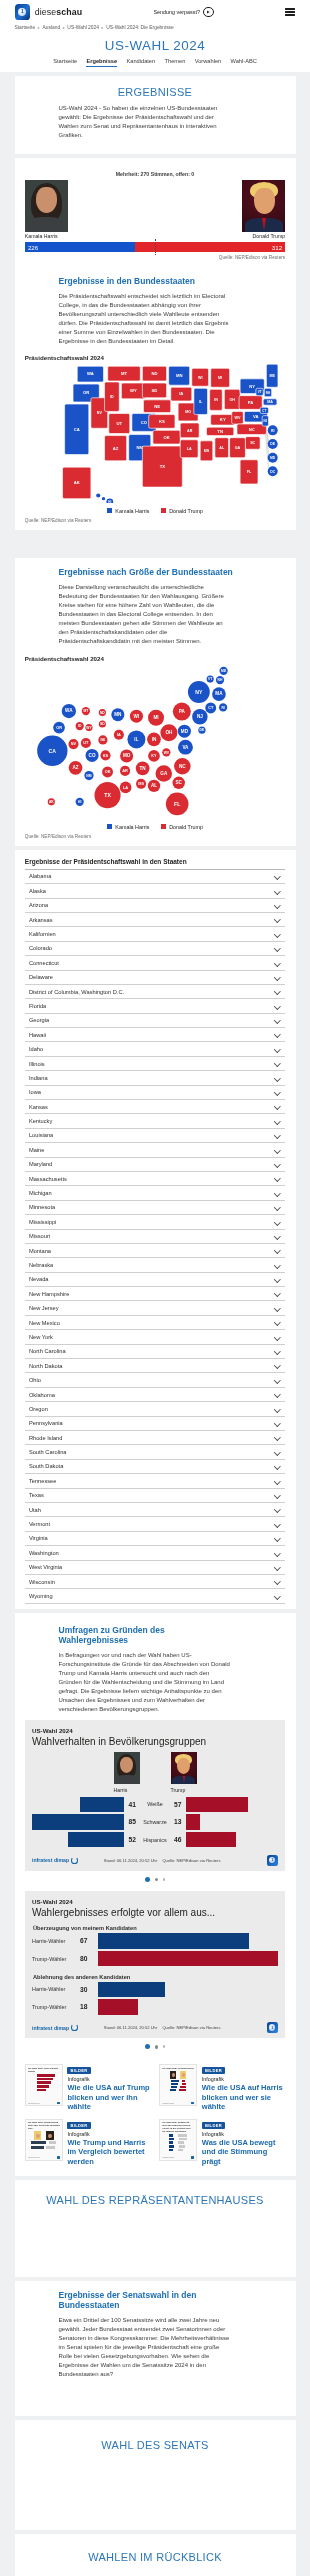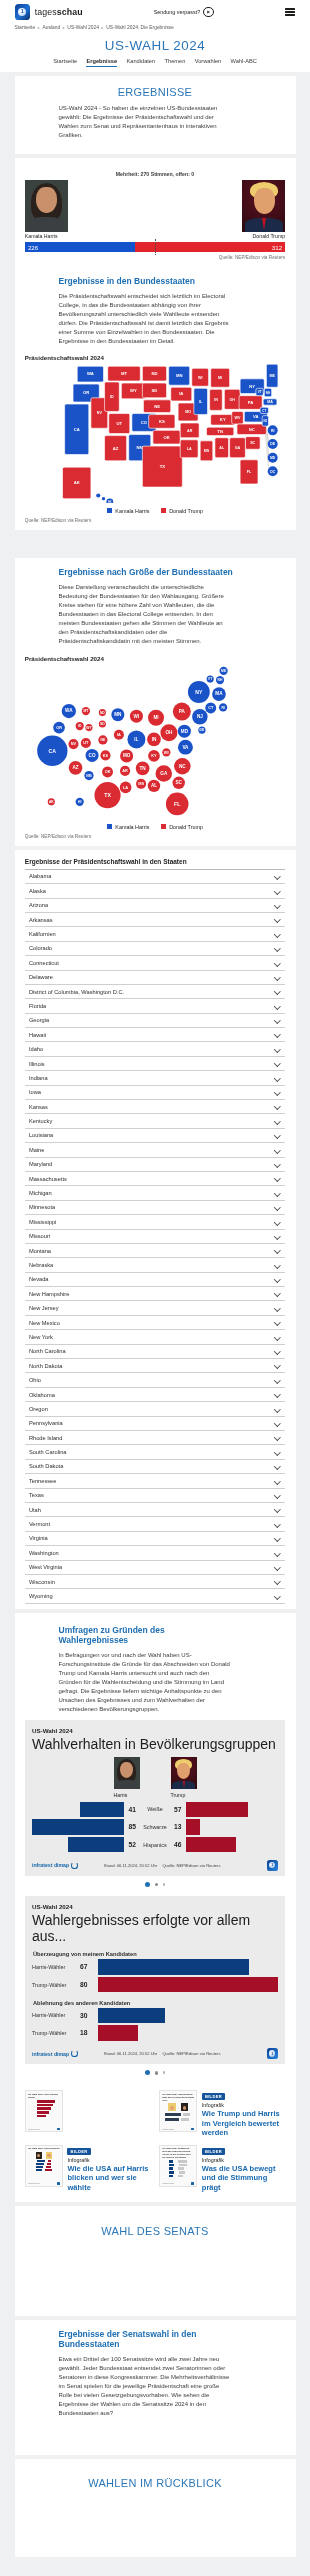--- a/index.html
+++ b/index.html
@@ -52,21 +52,21 @@
   .legend .sw{display:inline-block;width:5.2px;height:5.2px;margin-right:3.1px;}
   
   .acc-head{font-size:6.5px;font-weight:700;color:#1d1d1b;padding:7.2px 10.3px 4.1px;}
   .acc-list{margin:0 10.3px;border-top:0.5px solid #b9b9b9;}
   .acc-row{height:13.4px;display:flex;align-items:center;justify-content:space-between;border-bottom:0.5px solid #cfcfcf;cursor:pointer;}
   .acc-row span.lbl{font-size:5.7px;color:#2f2f2f;padding-left:4.1px;}
   .chev{width:3.6px;height:3.6px;border-right:0.8px solid #4a4a4a;border-bottom:0.8px solid #4a4a4a;transform:rotate(45deg);margin-right:5.2px;flex:0 0 auto;}
   
   .graycard{background:#ebebeb;margin:5.2px 10.3px 0;padding:7.2px 7.2px 5.2px;}
   .g-kicker{font-size:6.2px;font-weight:700;color:#1d1d1b;}
-  .g-title{font-size:14px;font-weight:500;color:#1d1d1b;margin-top:2.1px;}
+  .g-title{font-size:10px;font-weight:500;color:#1d1d1b;margin-top:2.1px;}
   .g-photos{display:flex;justify-content:center;gap:31px;margin-top:5.2px;}
   .g-photos .col{display:flex;flex-direction:column;align-items:flex-start;}
   .g-photos .nm{font-size:5.2px;color:#1d1d1b;margin-top:2.1px;}
   .demo-row{display:flex;align-items:center;height:15.5px;margin-top:2.1px;}
   .demo-left{width:96px;display:flex;justify-content:flex-end;}
   .demo-right{width:96px;display:flex;}
   .demo-mid{width:55px;display:flex;align-items:center;justify-content:space-between;padding:0 4.1px;}
   .demo-mid .v{font-size:6.7px;font-weight:700;color:#1d1d1b;width:11.4px;}
   .demo-mid .c{font-size:5.4px;color:#2f2f2f;text-align:center;flex:1;}
   .bar-h{background:#0c3e7e;height:15.5px;}
@@ -103,21 +103,21 @@
 </head>
 <body>
 
 <div class="page">
 
   <div class="hdr">
     <div class="hdr-top">
       <div class="ts-logo">
           <div class="globe">1</div>
         </div>
-      <div class="wordmark"><span>tages</span><b>schau</b></div>
+      <div class="wordmark"><span>diese</span><b>schau</b></div>
       <div class="sendung">
         <span>Sendung verpasst?</span>
         <span class="play">▶</span>
       </div>
       <div class="burger">
           <i></i>
           <i></i>
           <i></i>
         </div>
     </div>
@@ -782,20 +782,57 @@
               <div style="height: 2.6px; width: 15.5px; background: rgb(165, 15, 39); margin: 1px 0px 0px 9.3px;"></div>
               <div style="height: 2.6px; width: 14px; background: rgb(165, 15, 39); margin: 1px 0px 0px 9.3px;"></div>
               <div style="height: 2.6px; width: 11.4px; background: rgb(165, 15, 39); margin: 1px 0px 0px 9.3px;"></div>
               <div style="height: 2.6px; width: 8.8px; background: rgb(165, 15, 39); margin: 1px 0px 0px 9.3px;"></div>
             </div>
             <div class="t-foot">
               <span>infratest dimap</span>
               <span class="t-ard"></span>
             </div>
           </div>
+          <div class="t-body"><span class="badge">BILDER</span><div class="kicker">Infografik</div><div class="t-link">Wie die USA auf Trump blicken und wer ihn wählte</div></div>
+        </div>
+        <div class="teaser">
+          <div class="thumb">
+            <div class="t-title">US-Wahl 2024 Profilvergleich</div>
+            <div style="margin-top: 1.6px;">
+              <div style="display: flex; gap: 4.1px; justify-content: center; margin: 0.5px 0px 1px;">
+                <div style="width: 6.2px; height: 7.2px; background: rgb(42, 32, 28); position: relative;">
+                  <i style="position: absolute; left: 1.6px; top: 2.1px; width: 3.1px; height: 3.6px; border-radius: 50%; background: rgb(200, 145, 107);"></i>
+                </div>
+                <div style="width: 6.2px; height: 7.2px; background: rgb(238, 203, 109); position: relative;">
+                  <i style="position: absolute; left: 1.6px; top: 2.1px; width: 3.1px; height: 3.6px; border-radius: 50%; background: rgb(223, 160, 110);"></i>
+                </div>
+              </div>
+              <div style="display: flex; justify-content: center; gap: 3.1px; margin-top: 1px;">
+                <i style="display: block; height: 2.1px; width: 8.3px; background: rgb(12, 62, 126);"></i>
+                <i style="display: block; height: 2.1px; width: 3.1px; background: rgb(165, 15, 39);"></i>
+              </div>
+              <div style="display: flex; justify-content: center; gap: 3.1px; margin-top: 1px;">
+                <i style="display: block; height: 2.1px; width: 7.8px; background: rgb(12, 62, 126);"></i>
+                <i style="display: block; height: 2.1px; width: 4.1px; background: rgb(165, 15, 39);"></i>
+              </div>
+              <div style="display: flex; justify-content: center; gap: 3.1px; margin-top: 1px;">
+                <i style="display: block; height: 2.1px; width: 6.7px; background: rgb(12, 62, 126);"></i>
+                <i style="display: block; height: 2.1px; width: 5.2px; background: rgb(165, 15, 39);"></i>
+              </div>
+              <div style="display: flex; justify-content: center; gap: 3.1px; margin-top: 1px;">
+                <i style="display: block; height: 2.1px; width: 5.7px; background: rgb(12, 62, 126);"></i>
+                <i style="display: block; height: 2.1px; width: 6.7px; background: rgb(165, 15, 39);"></i>
+              </div>
+            </div>
+            <div class="t-foot">
+              <span>infratest dimap</span>
+              <span class="t-ard"></span>
+            </div>
+          </div>
+          <div class="t-body"><span class="badge">BILDER</span><div class="kicker">Infografik</div><div class="t-link">Wie die USA auf Harris blicken und wer sie wählte</div></div>
         </div>
         <div class="teaser">
           <div class="thumb">
             <div class="t-title">US-Wahl 2024 Überwiegend gute oder schlechte Meinung von...</div>
             <div style="margin-top: 1.6px;">
               <div style="display: flex; gap: 5.2px; justify-content: center; margin: 1px 0px 1.6px;">
                 <div style="width: 7.2px; height: 8.3px; background: rgb(238, 203, 109); position: relative;">
                   <i style="position: absolute; left: 2.1px; top: 2.6px; width: 3.6px; height: 4.1px; border-radius: 50%; background: rgb(223, 160, 110);"></i>
                 </div>
                 <div style="width: 7.2px; height: 8.3px; background: rgb(42, 32, 28); position: relative;">
@@ -813,56 +850,20 @@
             </div>
             <div class="t-foot">
               <span>infratest dimap</span>
               <span class="t-ard"></span>
             </div>
           </div>
           <div class="t-body"><span class="badge">BILDER</span><div class="kicker">Infografik</div><div class="t-link">Wie Trump und Harris im Vergleich bewertet werden</div></div>
         </div>
         <div class="teaser">
           <div class="thumb">
-            <div class="t-title">US-Wahl 2024 Profilvergleich</div>
-            <div style="margin-top: 1.6px;">
-              <div style="display: flex; gap: 4.1px; justify-content: center; margin: 0.5px 0px 1px;">
-                <div style="width: 6.2px; height: 7.2px; background: rgb(42, 32, 28); position: relative;">
-                  <i style="position: absolute; left: 1.6px; top: 2.1px; width: 3.1px; height: 3.6px; border-radius: 50%; background: rgb(200, 145, 107);"></i>
-                </div>
-                <div style="width: 6.2px; height: 7.2px; background: rgb(238, 203, 109); position: relative;">
-                  <i style="position: absolute; left: 1.6px; top: 2.1px; width: 3.1px; height: 3.6px; border-radius: 50%; background: rgb(223, 160, 110);"></i>
-                </div>
-              </div>
-              <div style="display: flex; justify-content: center; gap: 3.1px; margin-top: 1px;">
-                <i style="display: block; height: 2.1px; width: 8.3px; background: rgb(12, 62, 126);"></i>
-                <i style="display: block; height: 2.1px; width: 3.1px; background: rgb(165, 15, 39);"></i>
-              </div>
-              <div style="display: flex; justify-content: center; gap: 3.1px; margin-top: 1px;">
-                <i style="display: block; height: 2.1px; width: 7.8px; background: rgb(12, 62, 126);"></i>
-                <i style="display: block; height: 2.1px; width: 4.1px; background: rgb(165, 15, 39);"></i>
-              </div>
-              <div style="display: flex; justify-content: center; gap: 3.1px; margin-top: 1px;">
-                <i style="display: block; height: 2.1px; width: 6.7px; background: rgb(12, 62, 126);"></i>
-                <i style="display: block; height: 2.1px; width: 5.2px; background: rgb(165, 15, 39);"></i>
-              </div>
-              <div style="display: flex; justify-content: center; gap: 3.1px; margin-top: 1px;">
-                <i style="display: block; height: 2.1px; width: 5.7px; background: rgb(12, 62, 126);"></i>
-                <i style="display: block; height: 2.1px; width: 6.7px; background: rgb(165, 15, 39);"></i>
-              </div>
-            </div>
-            <div class="t-foot">
-              <span>infratest dimap</span>
-              <span class="t-ard"></span>
-            </div>
-          </div>
-          <div class="t-body"><span class="badge">BILDER</span><div class="kicker">Infografik</div><div class="t-link">Wie die USA auf Harris blicken und wer sie wählte</div></div>
-        </div>
-        <div class="teaser">
-          <div class="thumb">
             <div class="t-title">US-Wahl 2024 Entwickelt sich das Land auf diesem Gebiet in die richtige oder die falsche Richtung?</div>
             <div style="margin-top: 1.6px;">
               <div style="display: flex; gap: 5.2px; margin: 1px 0px 0px 7.2px; align-items: center;">
                 <i style="display: block; height: 2.6px; width: 3.6px; background: rgb(12, 62, 126);"></i>
                 <i style="display: block; height: 2.6px; width: 8.3px; background: rgb(201, 201, 201);"></i>
               </div>
               <div style="display: flex; gap: 5.2px; margin: 1px 0px 0px 7.2px; align-items: center;">
                 <i style="display: block; height: 2.6px; width: 4.1px; background: rgb(12, 62, 126);"></i>
                 <i style="display: block; height: 2.6px; width: 7.8px; background: rgb(201, 201, 201);"></i>
               </div>
@@ -882,28 +883,31 @@
             <div class="t-foot">
               <span>infratest dimap</span>
               <span class="t-ard"></span>
             </div>
           </div>
           <div class="t-body"><span class="badge">BILDER</span><div class="kicker">Infografik</div><div class="t-link">Was die USA bewegt und die Stimmung prägt</div></div>
         </div>
       </div>
   </div>
 
-
-  <div class="card embed-card" style="height:91px;padding-top:18.6px;">
-    <div class="bighead">WAHL DES SENATS</div>
+  <div class="card embed-card" style="height:83px;">
+    <div class="bighead">WAHL DES REPRÄSENTANTENHAUSES</div>
   </div>
 
   <div class="card" style="height:126px;padding-top:9.3px;box-sizing:content-box;">
     <div class="subhead">Ergebnisse der Senatswahl in den Bundesstaaten</div>
     <p class="ptext">Etwa ein Drittel der 100 Senatssitze wird alle zwei Jahre neu gewählt. Jeder Bundesstaat entsendet zwei Senatorinnen oder Senatoren in diese Kongresskammer. Die Mehrheitsverhältnisse im Senat spielen für die jeweilige Präsidentschaft eine große Rolle bei vielen Gesetzgebungsvorhaben. Wie sehen die Ergebnisse der Wahlen um die Senatssitze 2024 in den Bundesstaaten aus?</p>
   </div>
 
+  <div class="card embed-card" style="height:91px;padding-top:18.6px;">
+    <div class="bighead">WAHL DES SENATS</div>
+  </div>
+
   <div class="card embed-card" style="height:80px;padding-top:17.6px;">
     <div class="bighead">WAHLEN IM RÜCKBLICK</div>
   </div>
 
 </div>
 
 
 </body></html>

